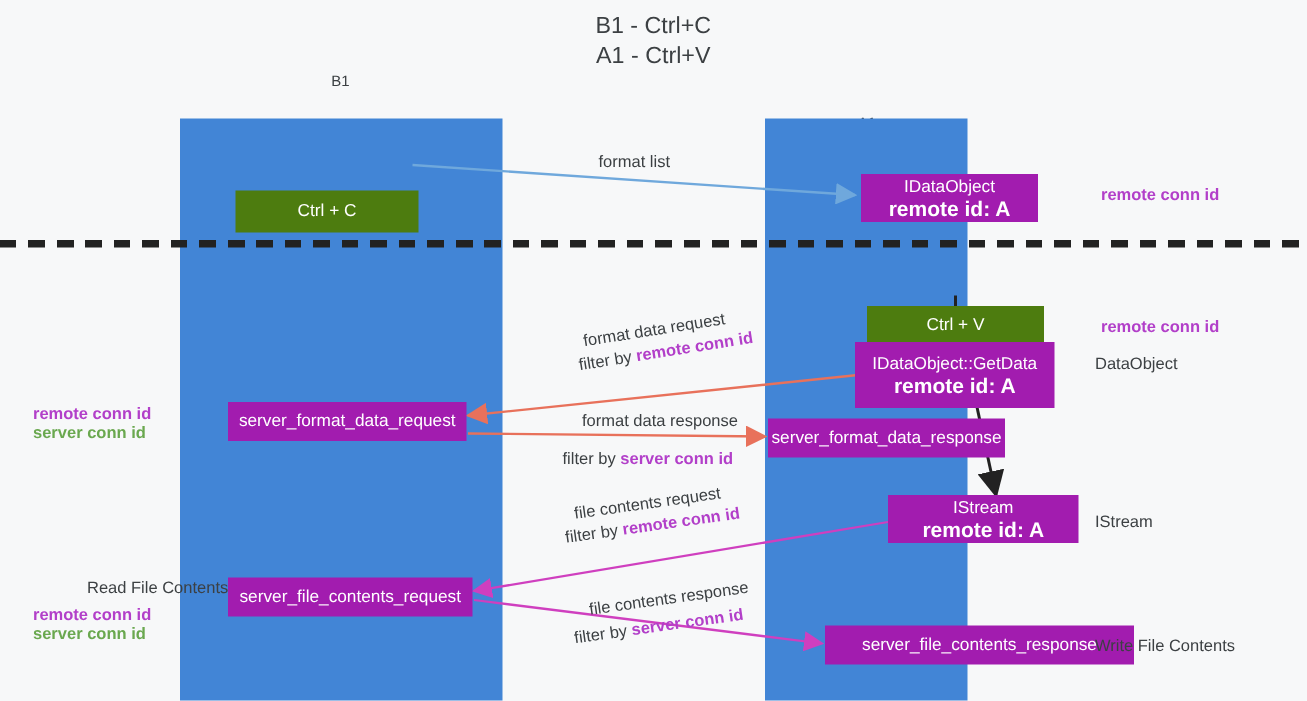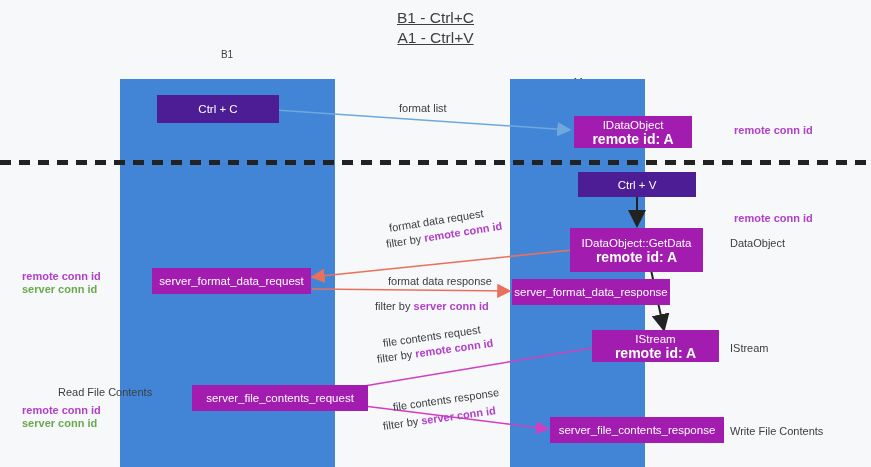--- a/index.html
+++ b/index.html
@@ -14,31 +14,31 @@
   .lane{position:absolute;background:#4285d6;}
   .lane-b1{left:120px;top:79px;width:215px;height:388px;}
   .lane-a1{left:510px;top:79px;width:135px;height:388px;}
 
   .col-head{
     position:absolute;text-align:center;
     font-size:10px;color:#3c4043;line-height:13px;
   }
   .title{
     position:absolute;left:0;right:0;top:8px;
-    text-align:center;font-size:15.5px;color:#3c4043;line-height:20px;text-decoration:underline;
+    text-align:center;font-size:15.5px;color:#3c4043;line-height:20px;
   }
 
   .box{
     position:absolute;box-sizing:border-box;
     display:flex;flex-direction:column;
     align-items:center;justify-content:center;
     color:#ffffff;font-size:11.5px;line-height:14px;
     text-align:center;
   }
-  .box.green{background:#4c1d95;}
+  .box.green{background:#4d7c0f;margin-top:32px;}
   .box.orange{background:#a21caf;}
   .box .l2{font-size:14px;font-weight:bold;}
 
   .lbl{position:absolute;font-size:11px;color:#3c4043;line-height:14px;white-space:nowrap;}
   .purple{color:#b23fc9;font-weight:bold;}
   .green-t{color:#6aa84f;font-weight:bold;}
   .rot-a{transform:rotate(-9deg);transform-origin:left top;}
   .rot-b{transform:rotate(-8deg);transform-origin:left top;}
 
   .divider{
@@ -125,25 +125,25 @@
 
   <div class="box orange" style="left:512px;top:279px;width:158px;height:26px;">
     <div>server_format_data_response</div>
   </div>
 
   <div class="box orange" style="left:592px;top:330px;width:127px;height:32px;">
     <div>IStream</div>
     <div class="l2">remote id: A</div>
   </div>
 
-  <div class="box orange" style="left:152px;top:385px;width:176px;height:26px;margin-left:40px;">
+  <div class="box orange" style="left:152px;top:385px;width:163px;height:26px;">
     <div>server_file_contents_request</div>
   </div>
 
-  <div class="box orange" style="left:550px;top:417px;width:174px;height:26px;">
+  <div class="box orange" style="left:550px;top:417px;width:206px;height:26px;">
     <div>server_file_contents_response</div>
   </div>
 
   <div class="lbl" style="left:399px;top:101px;">format list</div>
 
   <div class="lbl rot-a" style="left:388px;top:221px;">format data request</div>
   <div class="lbl rot-a" style="left:385px;top:237px;">
     <span>filter by </span><span class="purple">remote conn id</span>
   </div>
 

